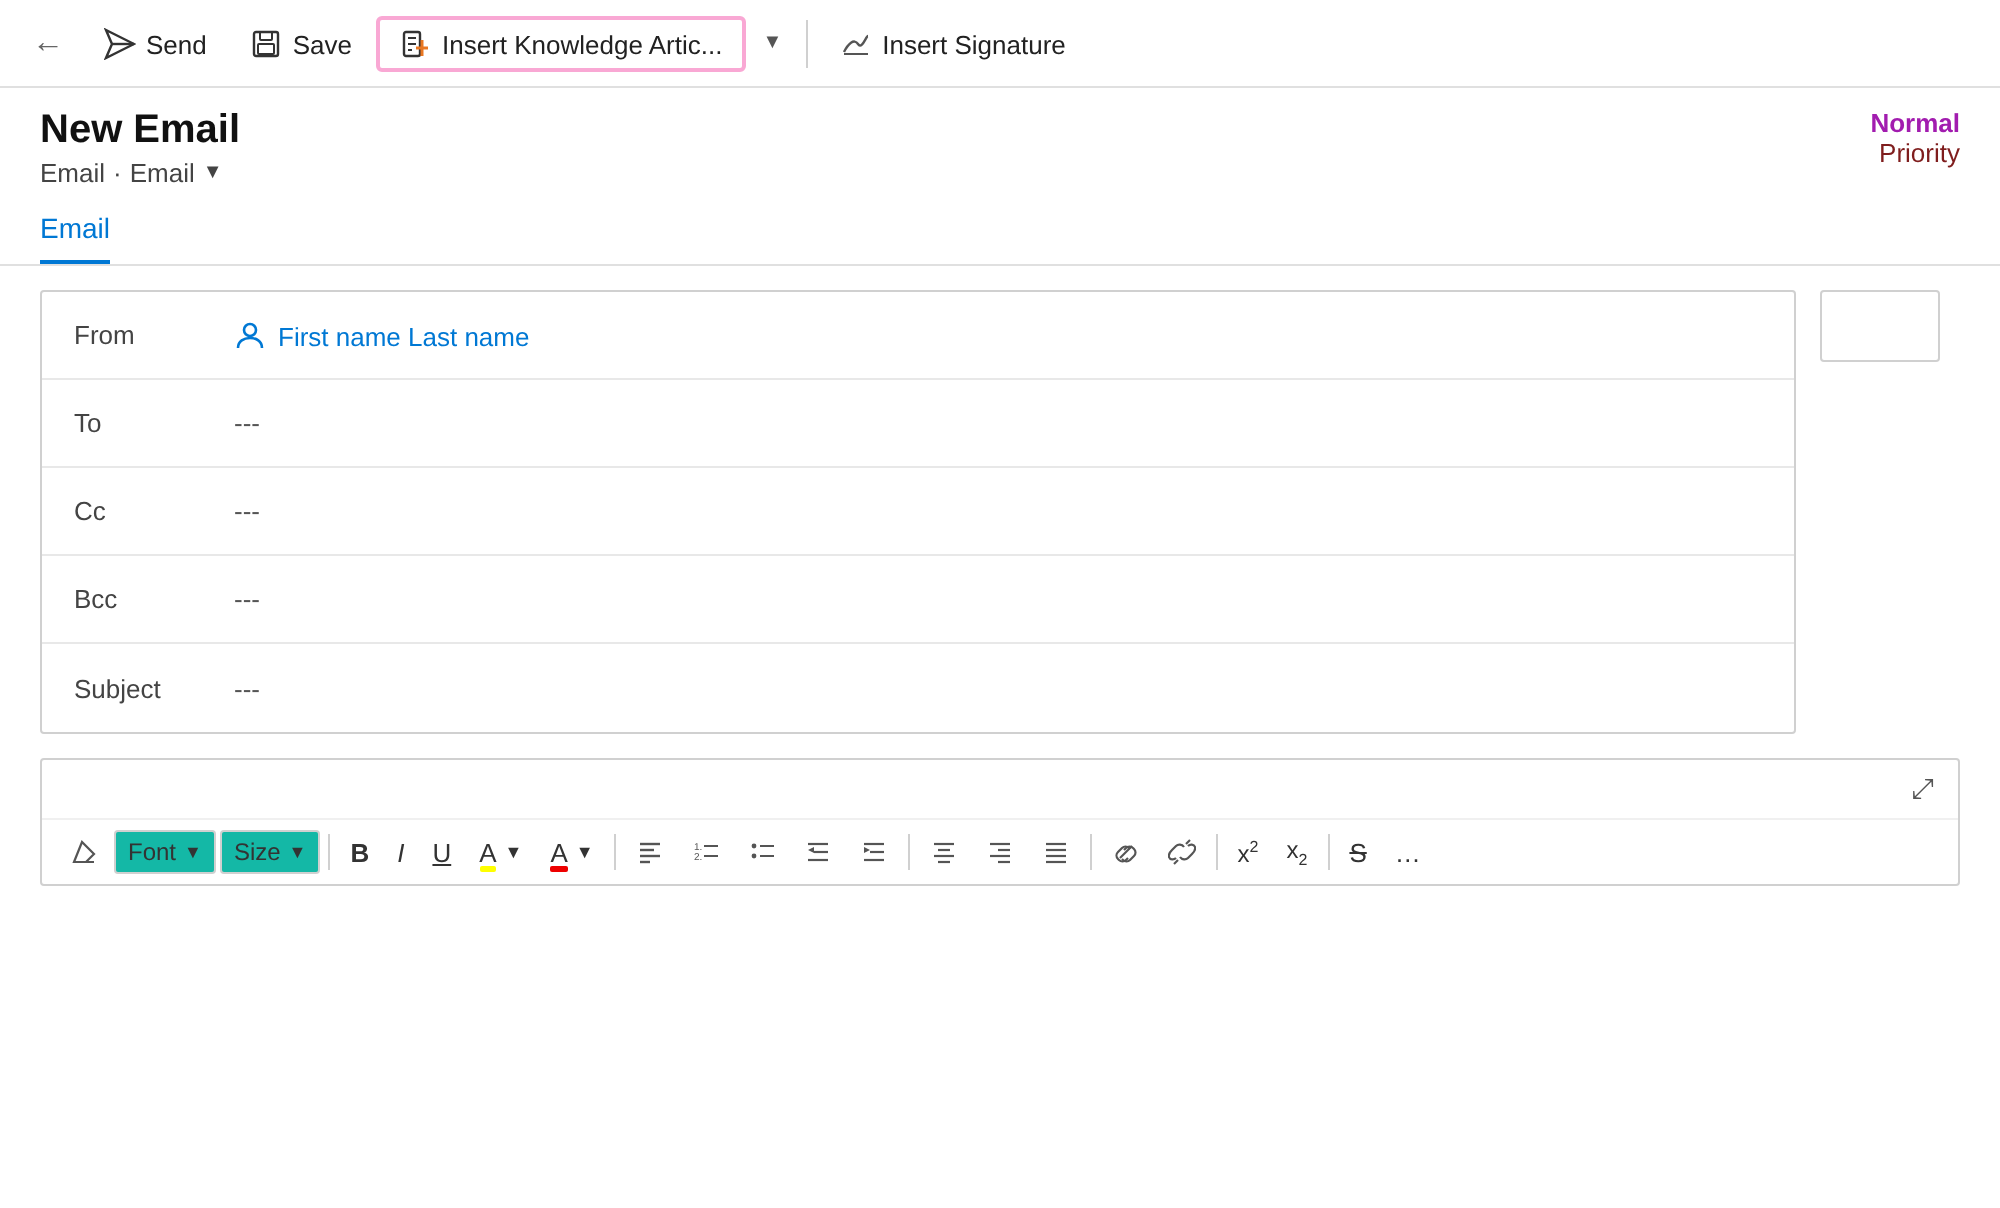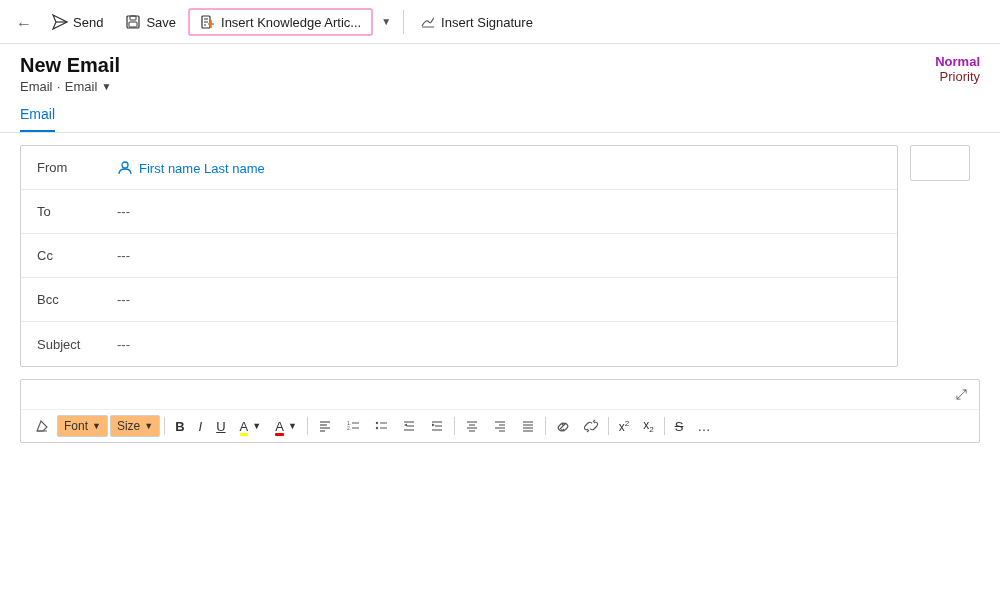--- a/index.html
+++ b/index.html
@@ -206,21 +206,21 @@
       display: flex;
       align-items: center;
       gap: 2px;
     }
     .editor-select {
       border: 1px solid #d0d0d0;
       border-radius: 2px;
       padding: 3px 6px;
       font-size: 12px;
       color: #333;
-      background: #fdba74;
+      background: #14b8a6;
       cursor: pointer;
       display: flex;
       align-items: center;
       gap: 4px;
     }
     .editor-toolbar-divider {
       width: 1px;
       height: 18px;
       background: #d0d0d0;
       margin: 0 2px;

